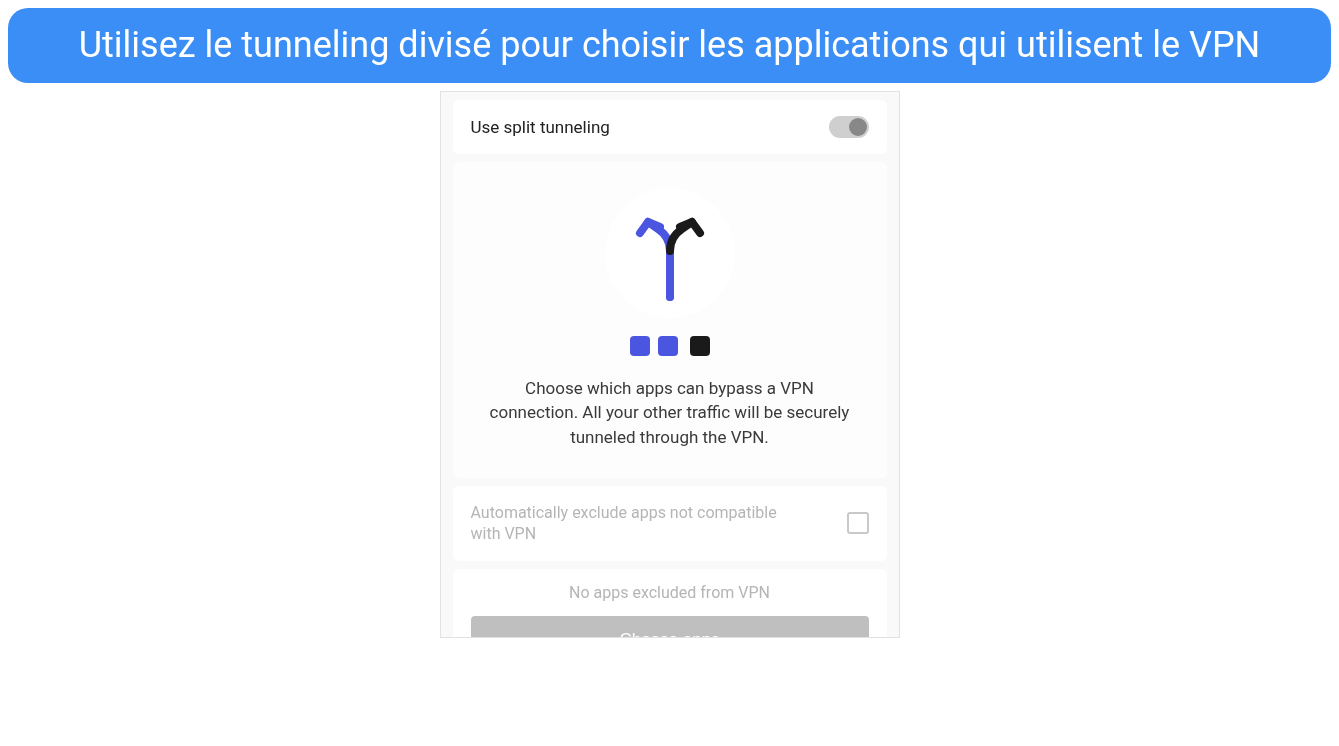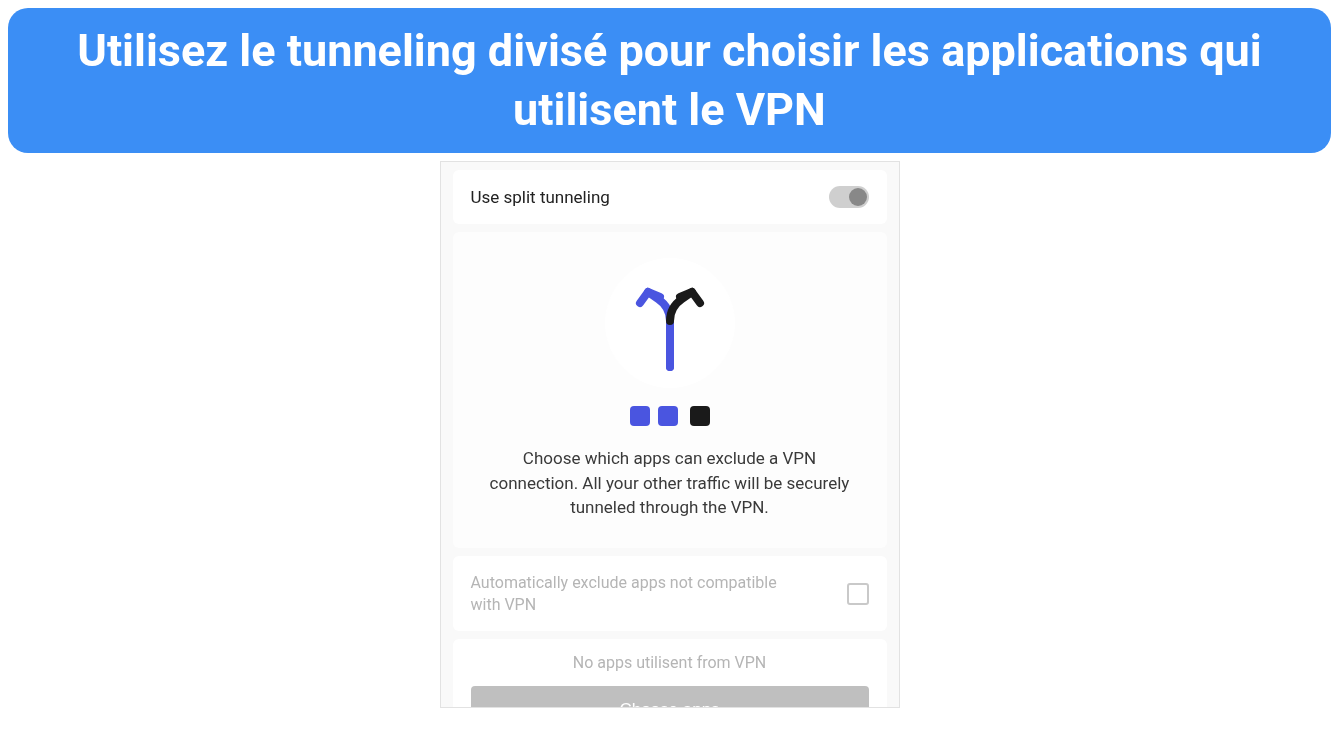--- a/index.html
+++ b/index.html
@@ -12,22 +12,22 @@
   }
   .banner {
     margin: 8px;
     background: #3b8ef5;
     border-radius: 20px;
     padding: 14px 40px;
     text-align: center;
   }
   .banner-text {
     color: #ffffff;
-    font-size: 45px;
-    font-weight: 700;
+    font-size: 36px;
+    font-weight: 400;
     line-height: 1.3;
   }
   .phone-frame {
     width: 460px;
     margin: 2px auto 0;
     border: 1px solid #e2e2e2;
     background: #f9f9f9;
     padding: 0;
     height: 547px;
     overflow: hidden;
@@ -180,26 +180,26 @@
 
           <circle cx="44" cy="96" r="4" fill="#4a55e0"></circle>
         </svg>
       </div>
     </div>
     <div class="squares-row">
       <div class="sq sq-blue"></div>
       <div class="sq sq-blue"></div>
       <div class="sq sq-black sq-gap"></div>
     </div>
-    <div class="info-text">Choose which apps can exclude a VPN connection. All your other traffic will be securely tunneled through the VPN.</div>
+    <div class="info-text">Choose which apps can bypass a VPN connection. All your other traffic will be securely tunneled through the VPN.</div>
   </div>
 
   <div class="exclude-card">
     <div class="exclude-label">Automatically exclude apps not compatible with VPN</div>
     <div class="checkbox"></div>
   </div>
 
   <div class="manage-card">
-    <div class="no-apps-text">No apps utilisent from VPN</div>
+    <div class="no-apps-text">No apps excluded from VPN</div>
     <button class="manage-btn">Choose apps</button>
   </div>
 
 </div>
 
 </body></html>

